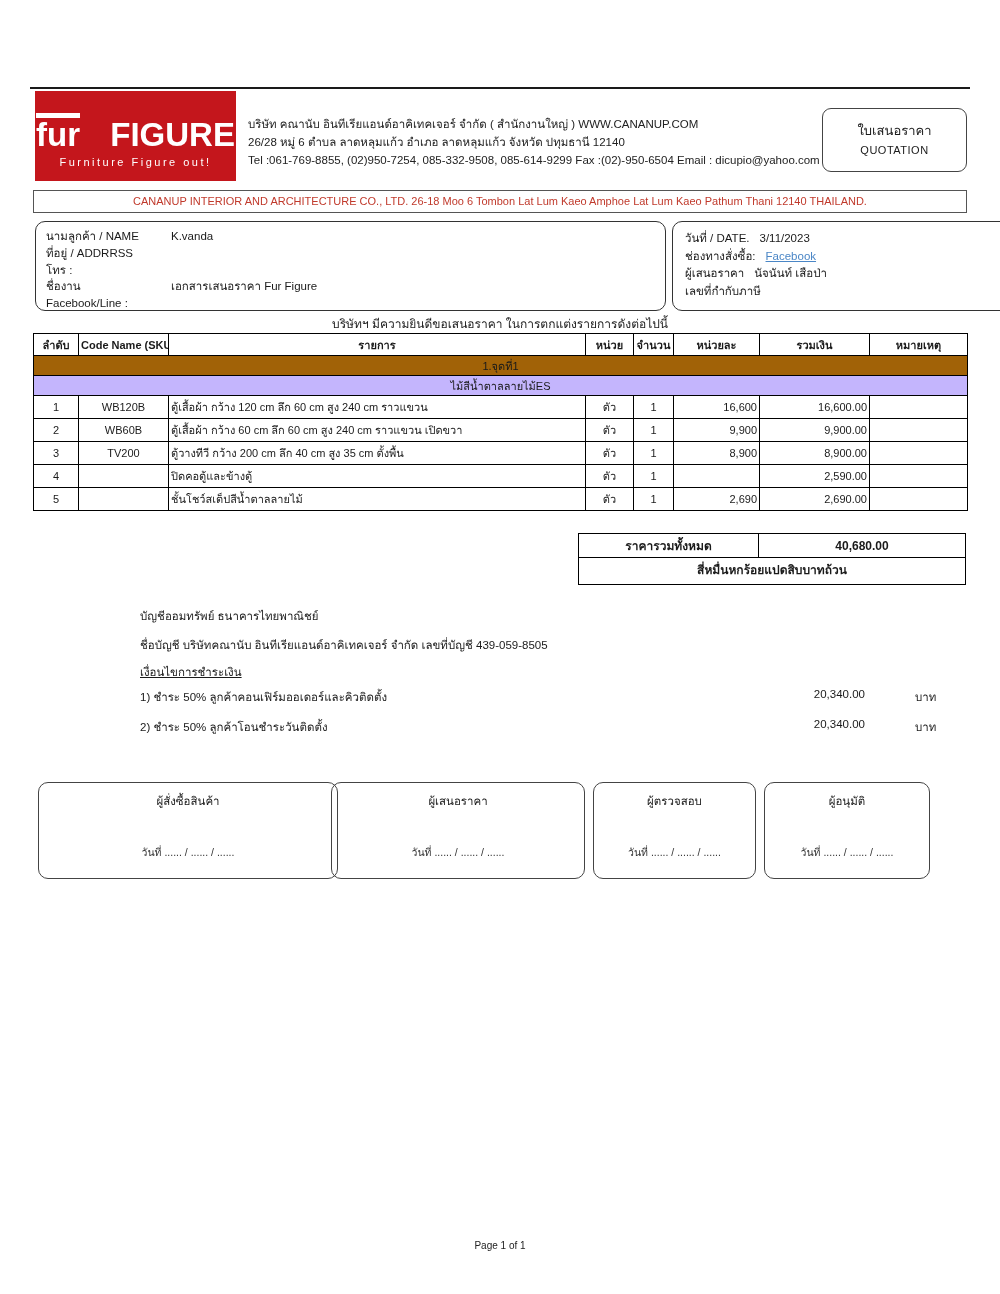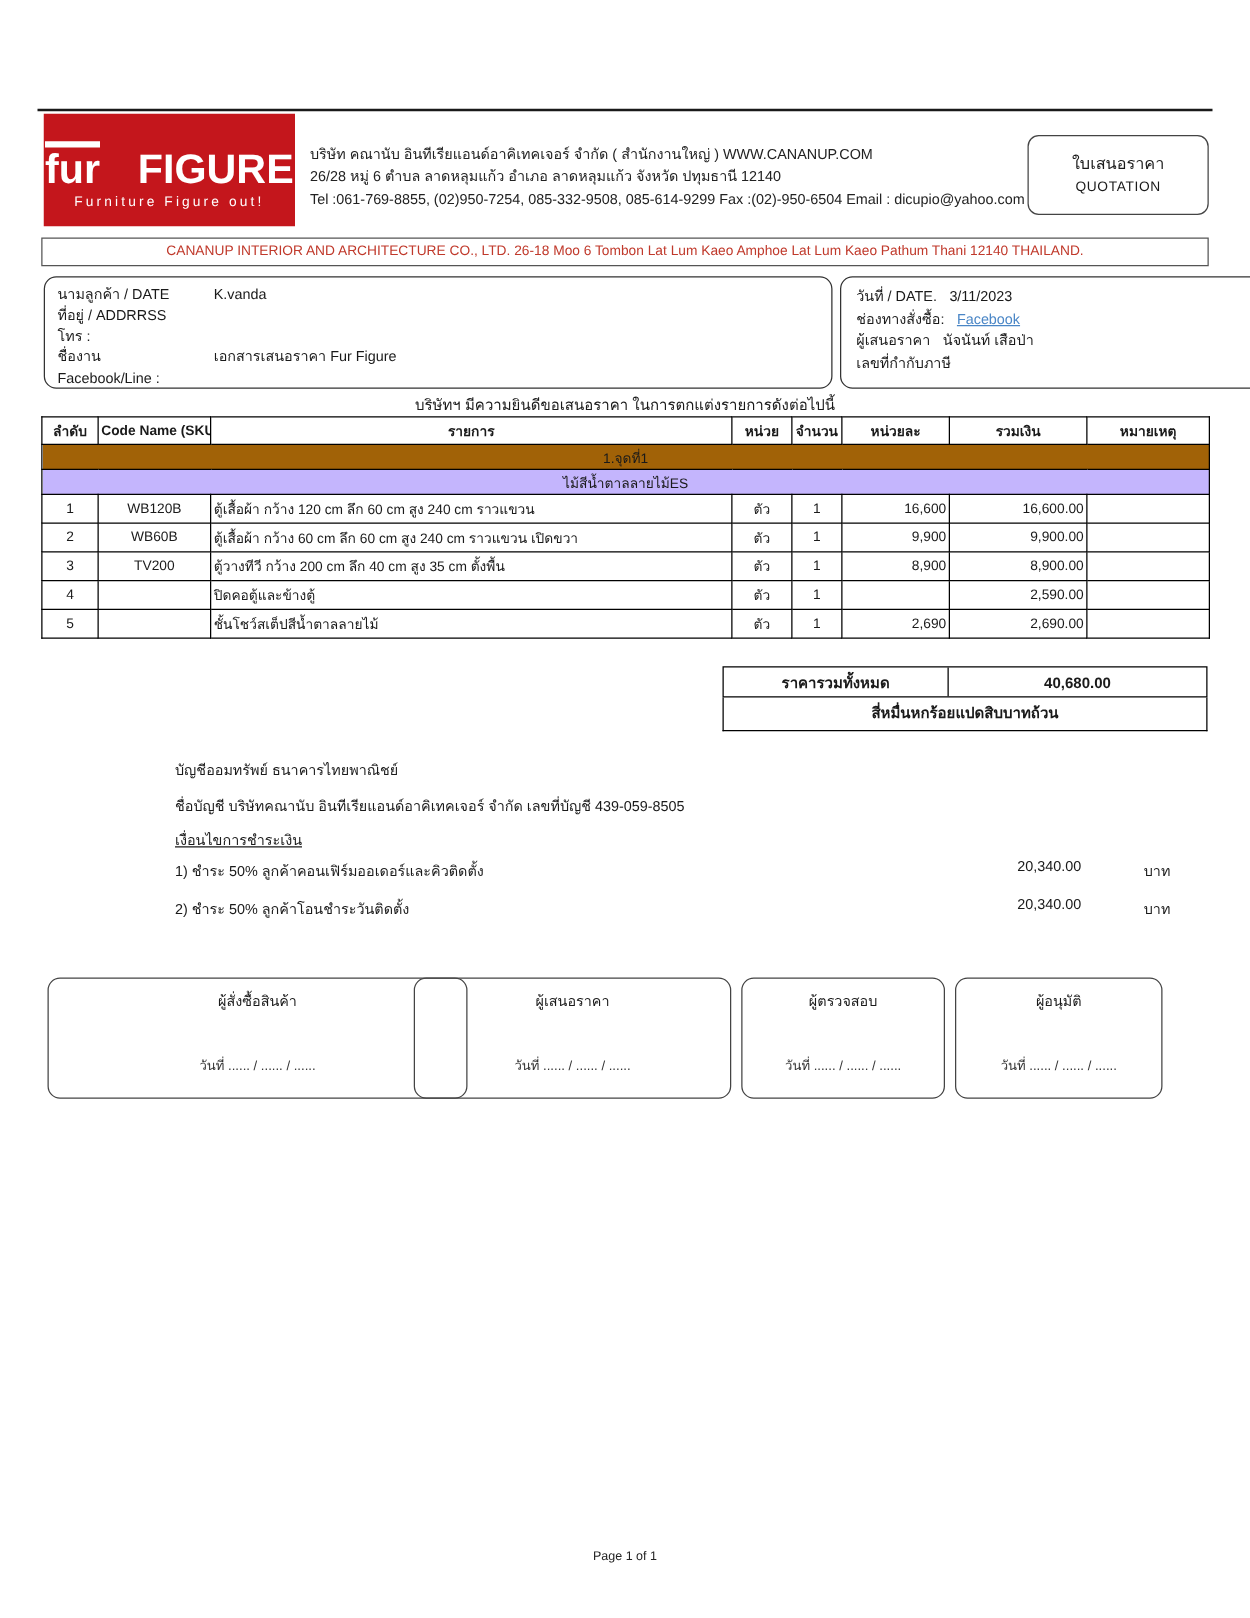--- a/index.html
+++ b/index.html
@@ -53,21 +53,21 @@
   .pay-line1{position:absolute;left:0;top:0;}
   .pay-line2{position:absolute;left:0;top:29px;}
   .terms-title{position:absolute;left:0;top:56px;text-decoration:underline;}
   .term-row{position:absolute;left:0;width:820px;}
   .term-row.t1{top:81px;}
   .term-row.t2{top:111px;}
   .term-row .amt{position:absolute;left:640px;width:85px;text-align:right;}
   .term-row .unit{position:absolute;left:775px;}
   
   .sig-box{position:absolute;top:782px;height:97px;border:1.5px solid #444;border-radius:10px;box-sizing:border-box;}
-  .sig-1{left:38px;width:336px;}
+  .sig-1{left:38px;width:300px;}
   .sig-2{left:331px;width:254px;}
   .sig-3{left:593px;width:163px;}
   .sig-4{left:764px;width:166px;}
   .sig-title{margin-top:9px;text-align:center;font-size:11.5px;}
   .sig-date{position:absolute;bottom:17px;left:0;width:100%;text-align:center;font-size:10.5px;color:#333;}
   
   .footer{position:absolute;left:0;top:1240px;width:1000px;text-align:center;font-size:10px;color:#222;}
 </style>
 </head>
 <body>
@@ -92,21 +92,21 @@
 
   <div class="doc-box">
     <div class="doc-th">ใบเสนอราคา</div>
     <div class="doc-en">QUOTATION</div>
   </div>
 
   <div class="banner">CANANUP INTERIOR AND ARCHITECTURE CO., LTD. 26-18 Moo 6 Tombon Lat Lum Kaeo Amphoe Lat Lum Kaeo Pathum Thani 12140 THAILAND.</div>
 
   <div class="customer-box">
     <div class="info-line">
-      <span class="lbl">นามลูกค้า / DATE</span><span class="val">K.vanda</span>
+      <span class="lbl">นามลูกค้า / NAME</span><span class="val">K.vanda</span>
     </div>
     <div class="info-line">
       <span class="lbl">ที่อยู่ / ADDRRSS</span><span class="val"></span>
     </div>
     <div class="info-line">
       <span class="lbl">โทร :</span><span class="val"></span>
     </div>
     <div class="info-line">
       <span class="lbl">ชื่องาน</span><span class="val">เอกสารเสนอราคา Fur Figure</span>
     </div>

